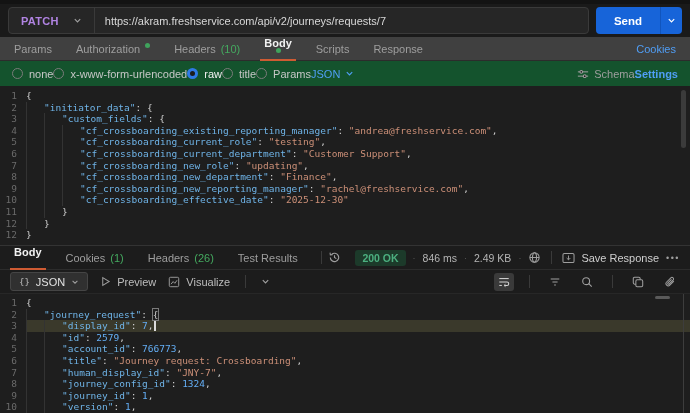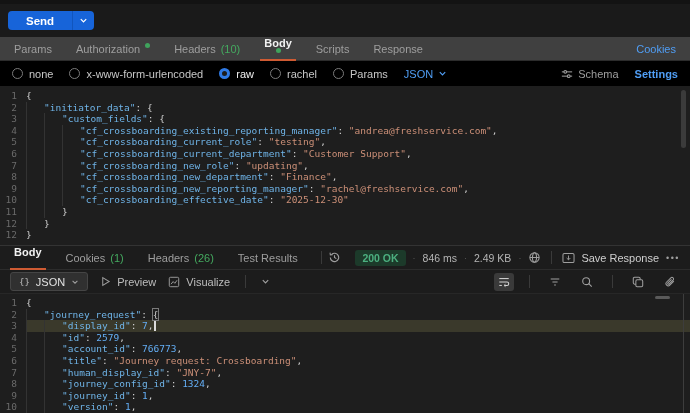--- a/index.html
+++ b/index.html
@@ -14,42 +14,42 @@
 
   
   .topbar { height:37px; background:#1a1a1a; border-top:4px solid #131313;
     display:flex; align-items:center; padding:0 8px; gap:7px; }
   .url-box { flex:1; height:27px; background:#262626; border:1px solid #3a3a3a;
     border-radius:4px; display:flex; align-items:center; overflow:hidden; }
   .method { display:flex; align-items:center; gap:14px; padding:0 12px; height:100%;
     border-right:1px solid #3a3a3a; cursor:pointer; }
   .method-label { color:#b184e3; font-weight:bold; font-size:11px; letter-spacing:.3px; }
   .url-text { padding:0 10px; color:#d8d8d8; white-space:nowrap; }
-  .send-group { display:flex; height:19px; border-radius:4px; overflow:hidden; }
+  .send-group { display:flex; height:27px; border-radius:4px; overflow:hidden; }
   .send-main { background:#1764d9; color:#fff; font-weight:bold; font-size:11.5px;
     padding:0 18px; display:flex; align-items:center; }
   .send-caret { background:#1764d9; border-left:1px solid #1155bd; width:22px;
     display:flex; align-items:center; justify-content:center; color:#fff; }
 
   
   .tabs-row { height:24px; display:flex; align-items:stretch; padding:0 10px;
     border-bottom:1px solid #2c2c2c; background:#404040; }
   .tab { display:flex; align-items:center; gap:5px; padding:0 4px; margin-right:16px;
     color:#9e9e9e; position:relative; cursor:pointer; white-space:nowrap; }
   .tab .count { color:#44a95f; }
   .tab.active { color:#f2f2f2; font-weight:bold;flex-direction:column; }
   .tab.active::after { content:""; position:absolute; left:0; right:0; bottom:-1px;
     height:2px; background:#cf5b33; }
   .gdot { width:5px; height:5px; border-radius:50%; background:#3fa35c; margin-top:-6px; }
   .spacer { flex:1; }
   .link-blue { color:#509ef5; cursor:pointer; }
 
   
   .options-row { height:25px; display:flex; align-items:center; padding:0 12px;
-    gap:16px; background:#000000; }
+    gap:0; background:#14532d; }
   .radio-item { display:flex; align-items:center; gap:6px; color:#c7c7c7; cursor:pointer; }
   .radio { width:11px; height:11px; border-radius:50%; border:1px solid #7b7b7b; background:transparent; }
   .radio.checked { border:3.5px solid #2f7ae5; background:#1c1c1c; }
   .lang-select { display:flex; align-items:center; gap:5px; color:#509ef5; cursor:pointer; }
   .schema { display:flex; align-items:center; gap:5px; color:#9e9e9e; cursor:pointer; }
 
   
   .editor { background:#1e1e1e; position:relative; overflow:hidden;
     font-family:"DejaVu Sans Mono", monospace; font-size:9.5px; }
   .editor-req { height:160px; border-bottom:1px solid #333; padding-top:4px; }
@@ -94,20 +94,31 @@
   .tool-item { display:flex; align-items:center; gap:6px; color:#bdbdbd; cursor:pointer; }
   .icon-btn { width:20px; height:18px; display:flex; align-items:center;
     justify-content:center; border-radius:3px; cursor:pointer; }
   .icon-btn.active { background:#3a3a3a; }
   .chev { color:#9f9f9f; }
 </style>
 </head>
 <body>
 
 <div class="topbar">
+  <div class="url-box">
+    <div class="method">
+      <span class="method-label">PATCH</span>
+      <span class="icon">
+        <svg width="9" height="9" viewBox="0 0 10 10">
+            <path d="M2 3.5 L5 6.5 L8 3.5" fill="none" stroke="currentColor" stroke-width="1.3"></path>
+          </svg>
+      </span>
+    </div>
+    <div class="url-text">https://akram.freshservice.com/api/v2/journeys/requests/7</div>
+  </div>
   <div class="send-group">
     <div class="send-main">Send</div>
     <div class="send-caret">
       <span class="icon" style="color:#fff">
         <svg width="9" height="9" viewBox="0 0 10 10">
             <path d="M2 3.5 L5 6.5 L8 3.5" fill="none" stroke="currentColor" stroke-width="1.4"></path>
           </svg>
       </span>
     </div>
   </div>
@@ -147,21 +158,21 @@
   <div class="radio-item">
     <span class="radio"></span>
     <span>x-www-form-urlencoded</span>
   </div>
   <div class="radio-item" style="color:#f0f0f0">
     <span class="radio checked"></span>
     <span>raw</span>
   </div>
   <div class="radio-item">
     <span class="radio"></span>
-    <span>rachel</span>
+    <span>title</span>
   </div>
   <div class="radio-item">
     <span class="radio"></span>
     <span>Params</span>
   </div>
   <div class="lang-select">
     <span>JSON</span>
     <span class="icon" style="color:#509ef5">
       <svg width="9" height="9" viewBox="0 0 10 10">
           <path d="M2 3.5 L5 6.5 L8 3.5" fill="none" stroke="currentColor" stroke-width="1.3"></path>

